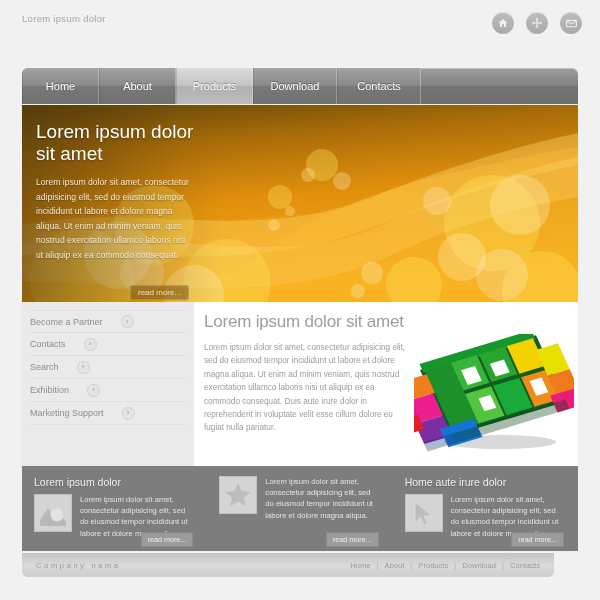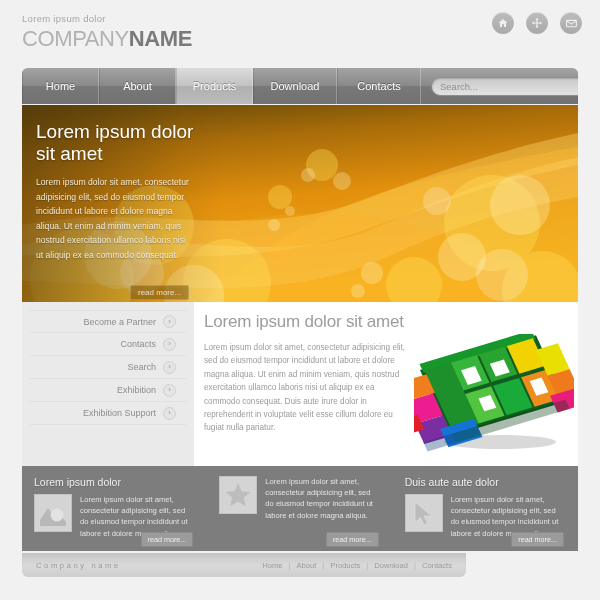--- a/index.html
+++ b/index.html
@@ -75,22 +75,22 @@
     position: absolute; left: 108px; top: 180px; z-index: 6;
     background: rgba(120,85,20,.55); border: 1px solid rgba(255,255,255,.18);
     color: #e8dcc2; font-size: 8px; padding: 2px 7px; border-radius: 2px;
   }
   #hero-fade { position:absolute; left:0; top:0; width:200px; height:197px; background: linear-gradient(90deg, rgba(80,56,12,.62), rgba(120,82,12,.12) 80%, rgba(120,82,12,0)); z-index:3; }
 
   
   #mid { position: absolute; left: 22px; top: 302px; width: 556px; height: 164px; background: #fff; }
   #sidebar { position: absolute; left: 0; top: 0; width: 172px; height: 164px; background: #eaeaea; padding-top: 8px; }
   .side-item {
-    height: 23px; display: flex; align-items: center; justify-content: flex-end;
-    padding-right: 10px; gap: 7px; border-bottom: 1px solid #e0e0e0;
+    height: 23px; display: flex; align-items: center; justify-content: flex-start;
+    padding-right: 10px; gap: 18px; border-bottom: 1px solid #e0e0e0;
     margin: 0 8px;
   }
   .side-item:first-child { border-top: 1px solid #e0e0e0; }
   .side-label { font-size: 9px; color: #8d8d8d; }
   .side-arrow {
     width: 13px; height: 13px; border-radius: 50%;
     background: #e4e4e4; border: 1px solid #cfcfcf;
     display: flex; align-items: center; justify-content: center;
     font-size: 8px; color: #9a9a9a; line-height: 1;
   }
@@ -111,39 +111,38 @@
   }
   .col-text { font-size: 7.6px; line-height: 11.2px; color: #e3e3e3; }
   .col-readmore {
     position: absolute; right: 14px; bottom: 4px;
     background: #9b9b9b; border: 1px solid #8a8a8a; color: #f0f0f0;
     font-size: 7.2px; padding: 2px 6px; border-radius: 1px;
   }
 
   
   #footer {
-    position: absolute; left: 22px; top: 553px; width: 444px; height: 24px;
+    position: absolute; left: 22px; top: 553px; width: 532px; height: 24px;
     background: linear-gradient(#c4c4c4, #d9d9d9 50%, #cecece);
     border-radius: 0 0 6px 6px;
     display: flex; align-items: center; justify-content: space-between;
     padding: 0 14px;
   }
   #footer-company { font-size: 7.6px; color: #9a9a9a; letter-spacing: 2.6px; }
   #footer-links { display: flex; align-items: center; gap: 6px; font-size: 7.6px; color: #9a9a9a; }
   #footer-links .sep { color: #b4b4b4; }
 </style>
 </head>
 <body>
 
 <div id="page">
 
   <div id="header">
     <div id="logo">
       <div class="tagline">Lorem ipsum dolor</div>
-      <div class="brand"><span class="b1">COMPANY</span><span class="b2">NAME</span></div>
     </div>
     <div id="header-icons">
       <div class="hicon">
         <svg width="12" height="12" viewBox="0 0 12 12">
             <path d="M6 2 L10.5 6 H9 V10 H7 V7.2 H5 V10 H3 V6 H1.5 Z" fill="#f0f0f0"></path>
           </svg>
       </div>
       <div class="hicon">
         <svg width="12" height="12" viewBox="0 0 12 12">
             <path d="M6 .8 7.6 2.8H6.6V5.4H9.2V4.4L11.2 6 9.2 7.6V6.6H6.6V9.2H7.6L6 11.2 4.4 9.2H5.4V6.6H2.8V7.6L.8 6 2.8 4.4V5.4H5.4V2.8H4.4Z" fill="#f0f0f0"></path>
@@ -157,25 +156,20 @@
       </div>
     </div>
   </div>
 
   <div id="nav">
     <div class="navitem">Home</div>
     <div class="navitem">About</div>
     <div class="navitem active">Products</div>
     <div class="navitem wide">Download</div>
     <div class="navitem wide">Contacts</div>
-    <div id="nav-spacer">
-      <div id="search-box">
-        <input id="search-input" type="text" placeholder="Search..." style="">
-      </div>
-    </div>
 
   </div>
 
   <div id="hero">
     <svg id="hero-bg" viewBox="0 0 556 197" preserveAspectRatio="none">
       <defs>
         <linearGradient id="hg" x1="0" y1="0" x2="0.25" y2="1">
           <stop offset="0" stop-color="#5d4409"></stop>
           <stop offset="0.25" stop-color="#a86c09"></stop>
           <stop offset="0.55" stop-color="#e2900d"></stop>
@@ -239,21 +233,21 @@
       </div>
       <div class="side-item">
         <span class="side-label">Search</span>
         <span class="side-arrow">›</span>
       </div>
       <div class="side-item">
         <span class="side-label">Exhibition</span>
         <span class="side-arrow">›</span>
       </div>
       <div class="side-item">
-        <span class="side-label">Exhibition Support</span>
+        <span class="side-label">Marketing Support</span>
         <span class="side-arrow">›</span>
       </div>
     </div>
 
     <div id="content">
       <div id="content-title">Lorem ipsum dolor sit amet</div>
       <div id="content-body">Lorem ipsum dolor sit amet, consectetur adipisicing elit, sed do eiusmod tempor incididunt ut labore et dolore magna aliqua. Ut enim ad minim veniam, quis nostrud exercitation ullamco laboris nisi ut aliquip ex ea commodo consequat. Duis aute irure dolor in reprehenderit in voluptate velit esse cillum dolore eu fugiat nulla pariatur.</div>
       <svg id="puzzle" viewBox="0 0 160 118">
         <ellipse cx="86" cy="108" rx="56" ry="7" fill="#cfcfcf" opacity=".8"></ellipse>
         <g transform="matrix(1,-0.30,0.42,0.92,6,36)">
@@ -308,21 +302,21 @@
         <div class="col-thumb">
           <svg width="30" height="30" viewBox="0 0 30 30">
               <path d="M15 3 18.6 11.2 27.4 11.9 20.8 17.7 22.8 26.3 15 21.7 7.2 26.3 9.2 17.7 2.6 11.9 11.4 11.2 Z" fill="#bdbdbd"></path>
             </svg>
         </div>
         <div class="col-text">Lorem ipsum dolor sit amet, consectetur adipisicing elit, sed do eiusmod tempor incididunt ut labore et dolore magna aliqua.</div>
       </div>
       <div class="col-readmore">read more...</div>
     </div>
     <div class="col">
-      <div class="col-title">Duis aute aute dolor</div>
+      <div class="col-title">Home aute irure dolor</div>
       <div class="col-body">
         <div class="col-thumb">
           <svg width="30" height="30" viewBox="0 0 30 30">
               <path d="M6 4 L6 25 L11.5 19.5 L15 27 L18.5 25.2 L15 18 L23 18 Z" fill="#bcbcbc" stroke="#d8d8d8" stroke-width="1"></path>
             </svg>
         </div>
         <div class="col-text">Lorem ipsum dolor sit amet, consectetur adipisicing elit, sed do eiusmod tempor incididunt ut labore et dolore magna aliqua.</div>
       </div>
       <div class="col-readmore">read more...</div>
     </div>

